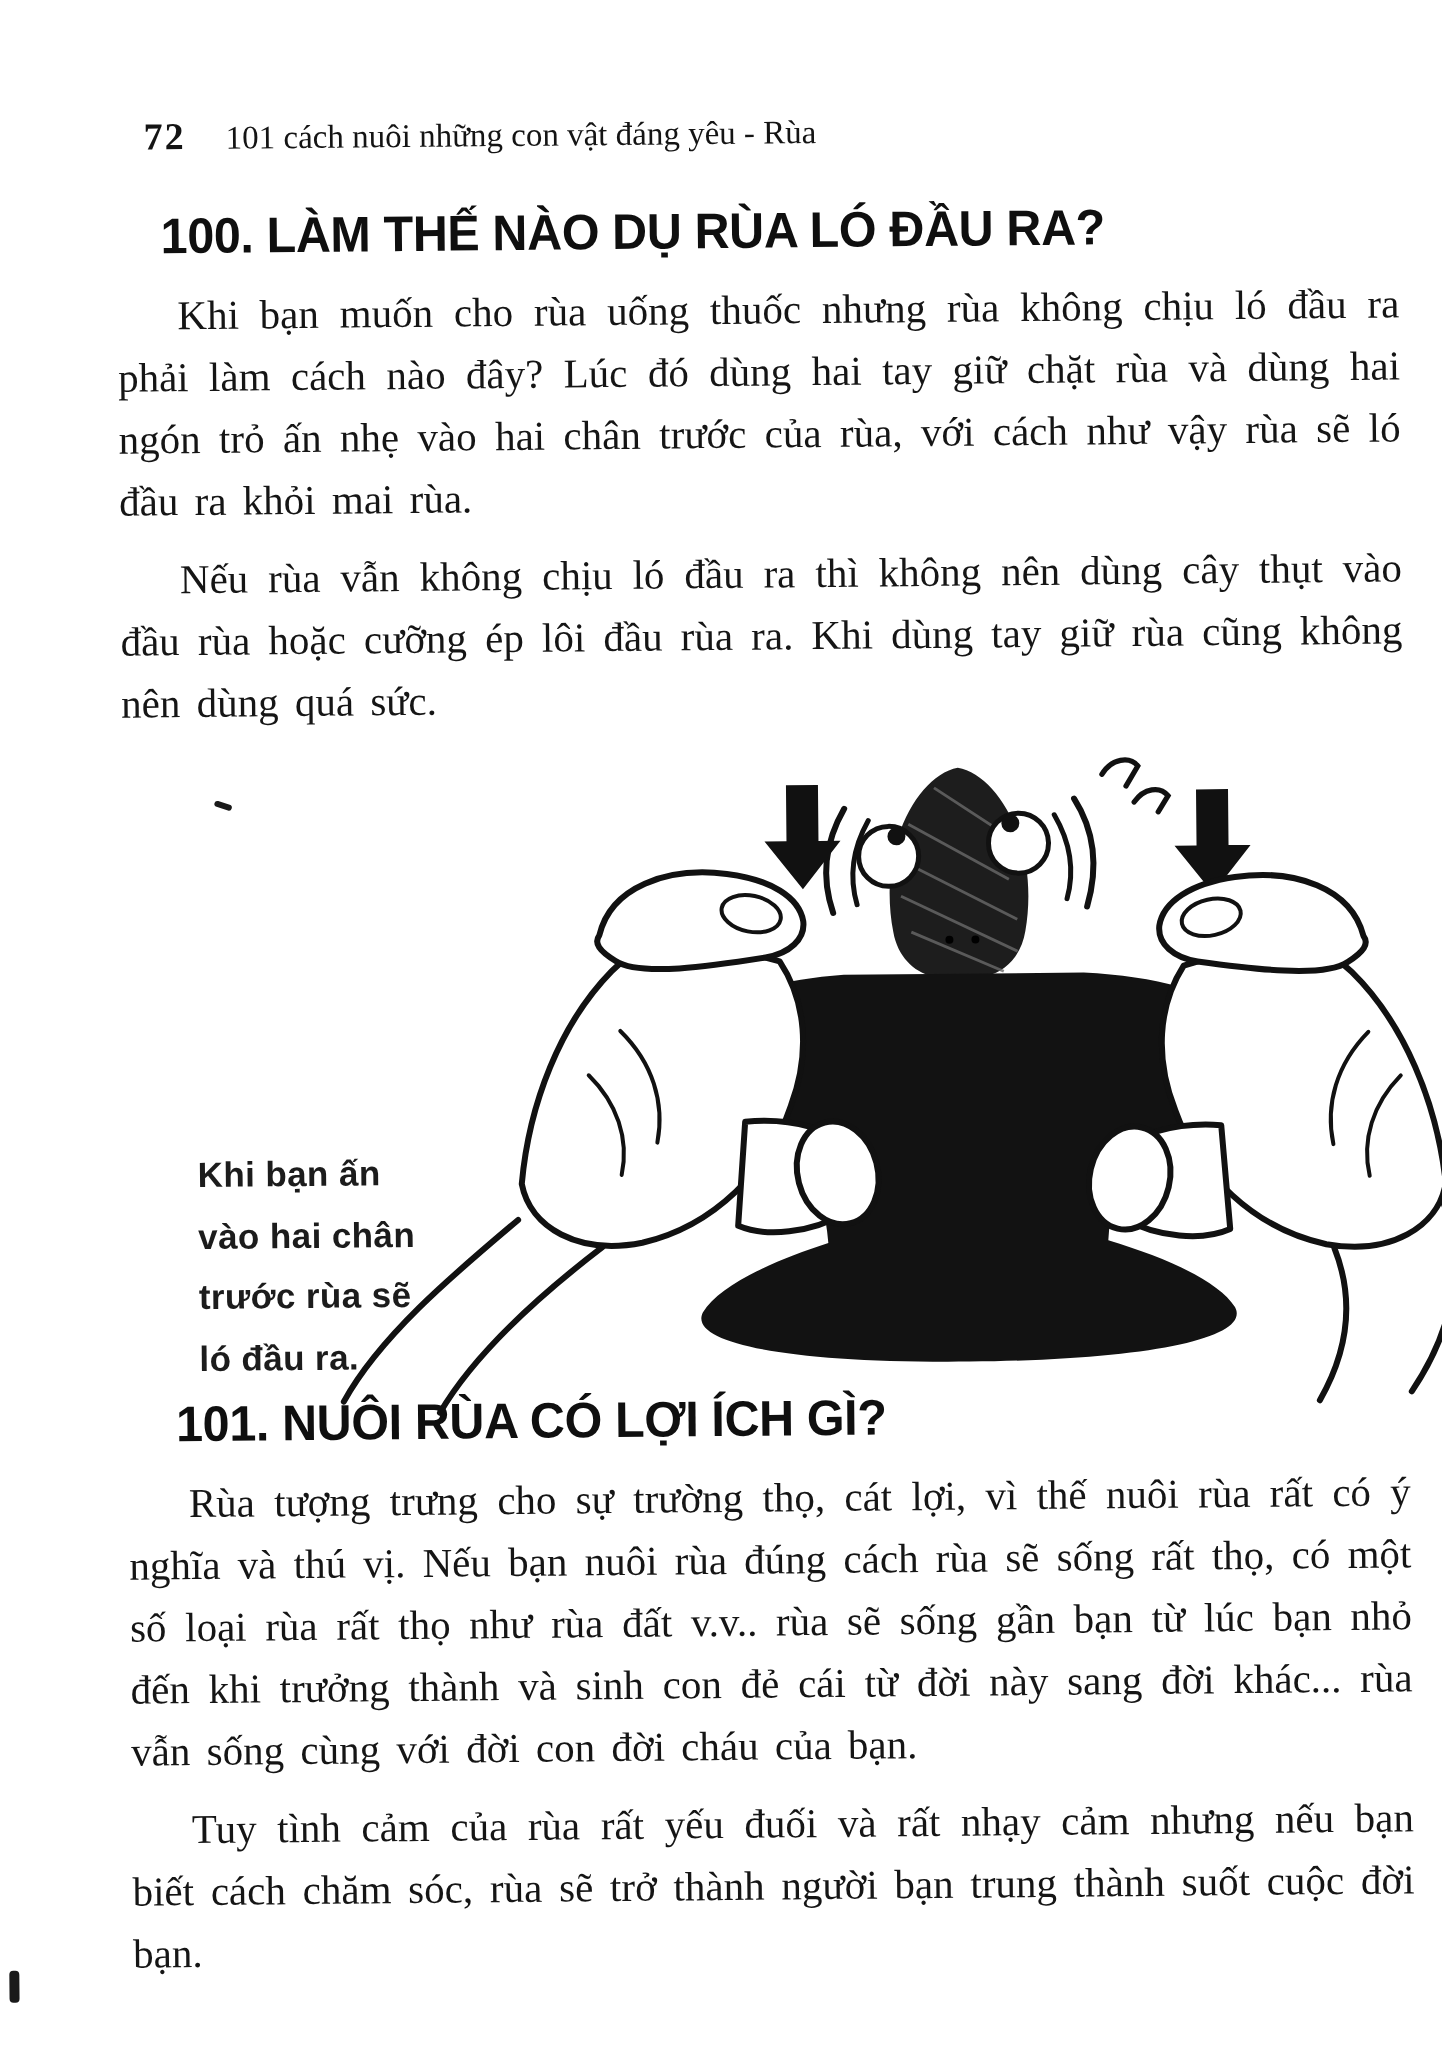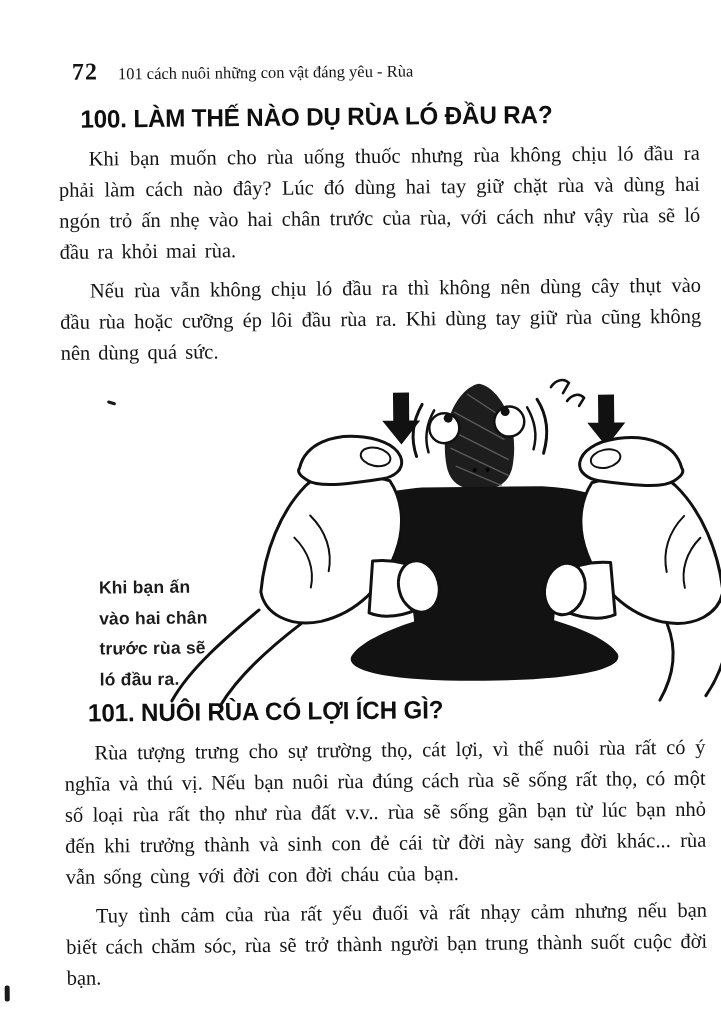--- a/index.html
+++ b/index.html
@@ -3,21 +3,21 @@
 <meta charset="utf-8">
 <style>
   html,body{margin:0;padding:0;background:#777;}
   .page{
     position:relative;width:721px;height:1026px;background:#ffffff;
     overflow:hidden;margin:0 auto;
     font-family:"Liberation Serif",serif;color:#141414;
   }
   .scan{position:absolute;inset:0;transform:rotate(-0.55deg);transform-origin:360px 500px;}
   .runhead{position:absolute;top:56px;left:76px;font-size:17px;white-space:nowrap;}
-  .pageno{font-weight:700;font-size:24px;letter-spacing:1px;}
+  .pageno{font-weight:700;font-size:19px;letter-spacing:1px;}
   .runtitle{margin-left:20px;font-size:16.5px;}
   .secheading{
     position:absolute;margin:0;font-family:"Liberation Sans",sans-serif;
     font-weight:700;font-size:25px;letter-spacing:-0.2px;color:#0f0f0f;
     transform:scaleX(0.97);transform-origin:left center;white-space:nowrap;
   }
   .h100{top:102px;left:84px;}
   .h101{top:696px;left:86px;}
   .bodycol{position:absolute;left:62px;width:641px;}
   .col1{top:141px;}

